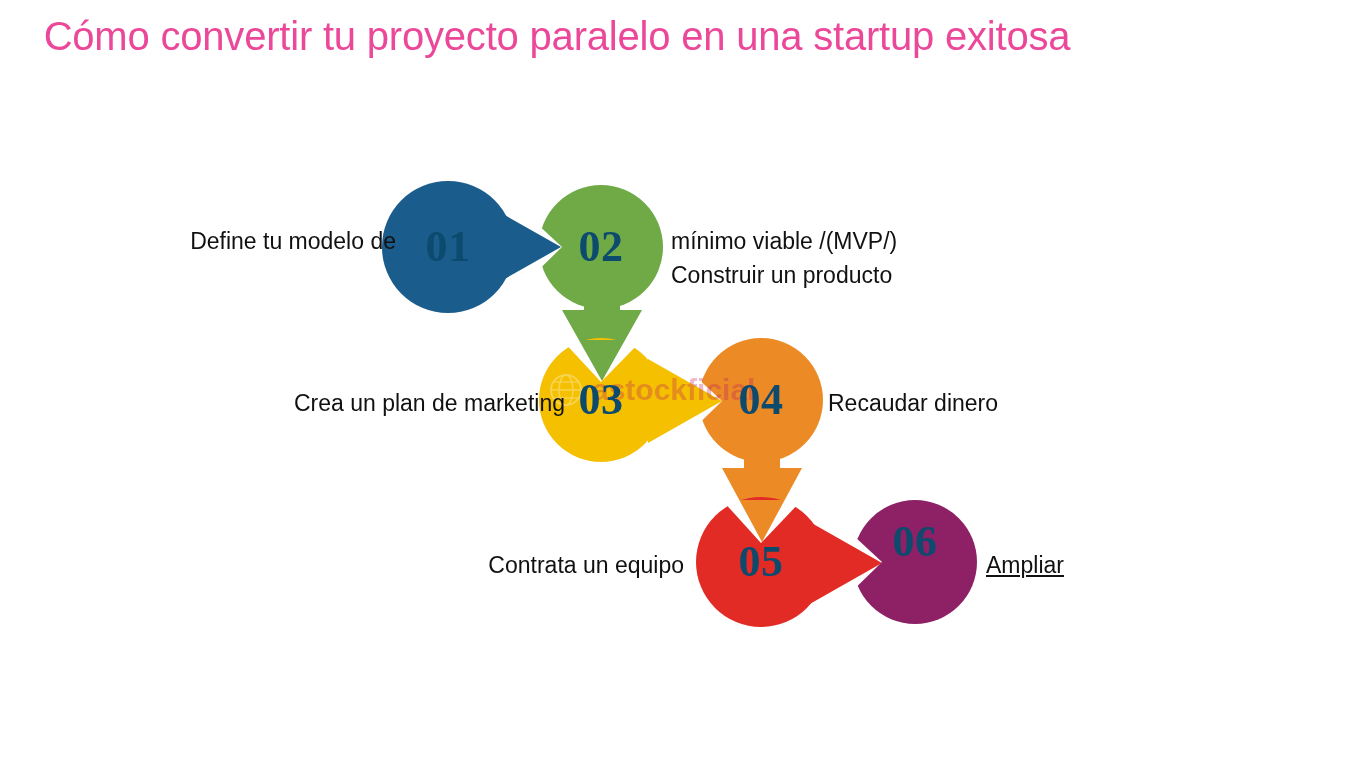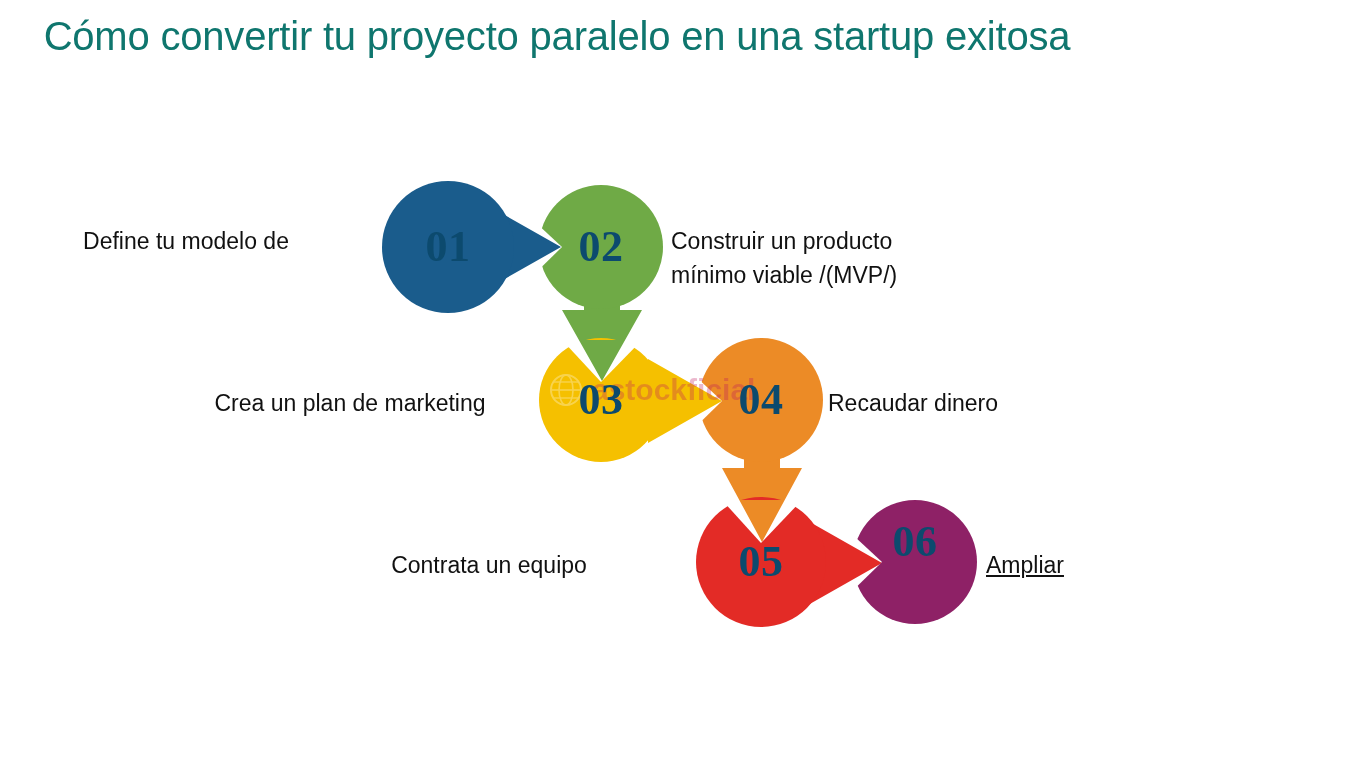--- a/index.html
+++ b/index.html
@@ -19,21 +19,21 @@
   
   #slide-title {
     position: absolute;
     left: 0;
     top: 14px;
     width: 1114px;
     text-align: center;
     font-size: 40px;
     font-weight: 400;
     letter-spacing: -0.2px;
-    color: #0f766e;
+    color: #ec4899;
     white-space: nowrap;
   }
 
   
   #diagram {
     position: absolute;
     left: 0;
     top: 0;
     width: 1359px;
     height: 759px;
@@ -58,21 +58,21 @@
 
   
   .caption {
     position: absolute;
     font-size: 23px;
     line-height: 34px;
     color: #111111;
     font-family: "Liberation Sans", sans-serif;
   }
   .caption.right { text-align: left; }
-  .caption.left  { text-align: center; }
+  .caption.left  { text-align: right; margin-left: 40px; }
 
   
   #watermark {
     position: absolute;
     left: 546px;
     top: 366px;
     width: 290px;
     height: 48px;
     opacity: 0.30;
     pointer-events: none;
@@ -179,22 +179,22 @@
 <div class="step-number" style="left:536px; top:378px;">03</div>
 <div class="step-number" style="left:696px; top:378px;">04</div>
 <div class="step-number" style="left:696px; top:540px;">05</div>
 <div class="step-number" style="left:850px; top:520px;">06</div>
 
 <div class="caption left" style="left:16px; top:224px; width:340px;">
   <div>Define tu modelo de</div>
 </div>
 
 <div class="caption right" style="left:671px; top:224px; width:330px;">
+  <div>mínimo viable /(MVP/)</div>
   <div>Construir un producto</div>
-  <div>mínimo viable /(MVP/)</div>
 </div>
 
 <div class="caption left" style="left:175px; top:386px; width:350px;">Crea un plan de marketing</div>
 
 <div class="caption right" style="left:828px; top:386px; width:300px;">Recaudar dinero</div>
 
 <div class="caption left" style="left:334px; top:548px; width:310px;">Contrata un equipo</div>
 
 <div class="caption right" style="left:986px; top:548px; width:250px;text-decoration:underline;">Ampliar</div>
 

